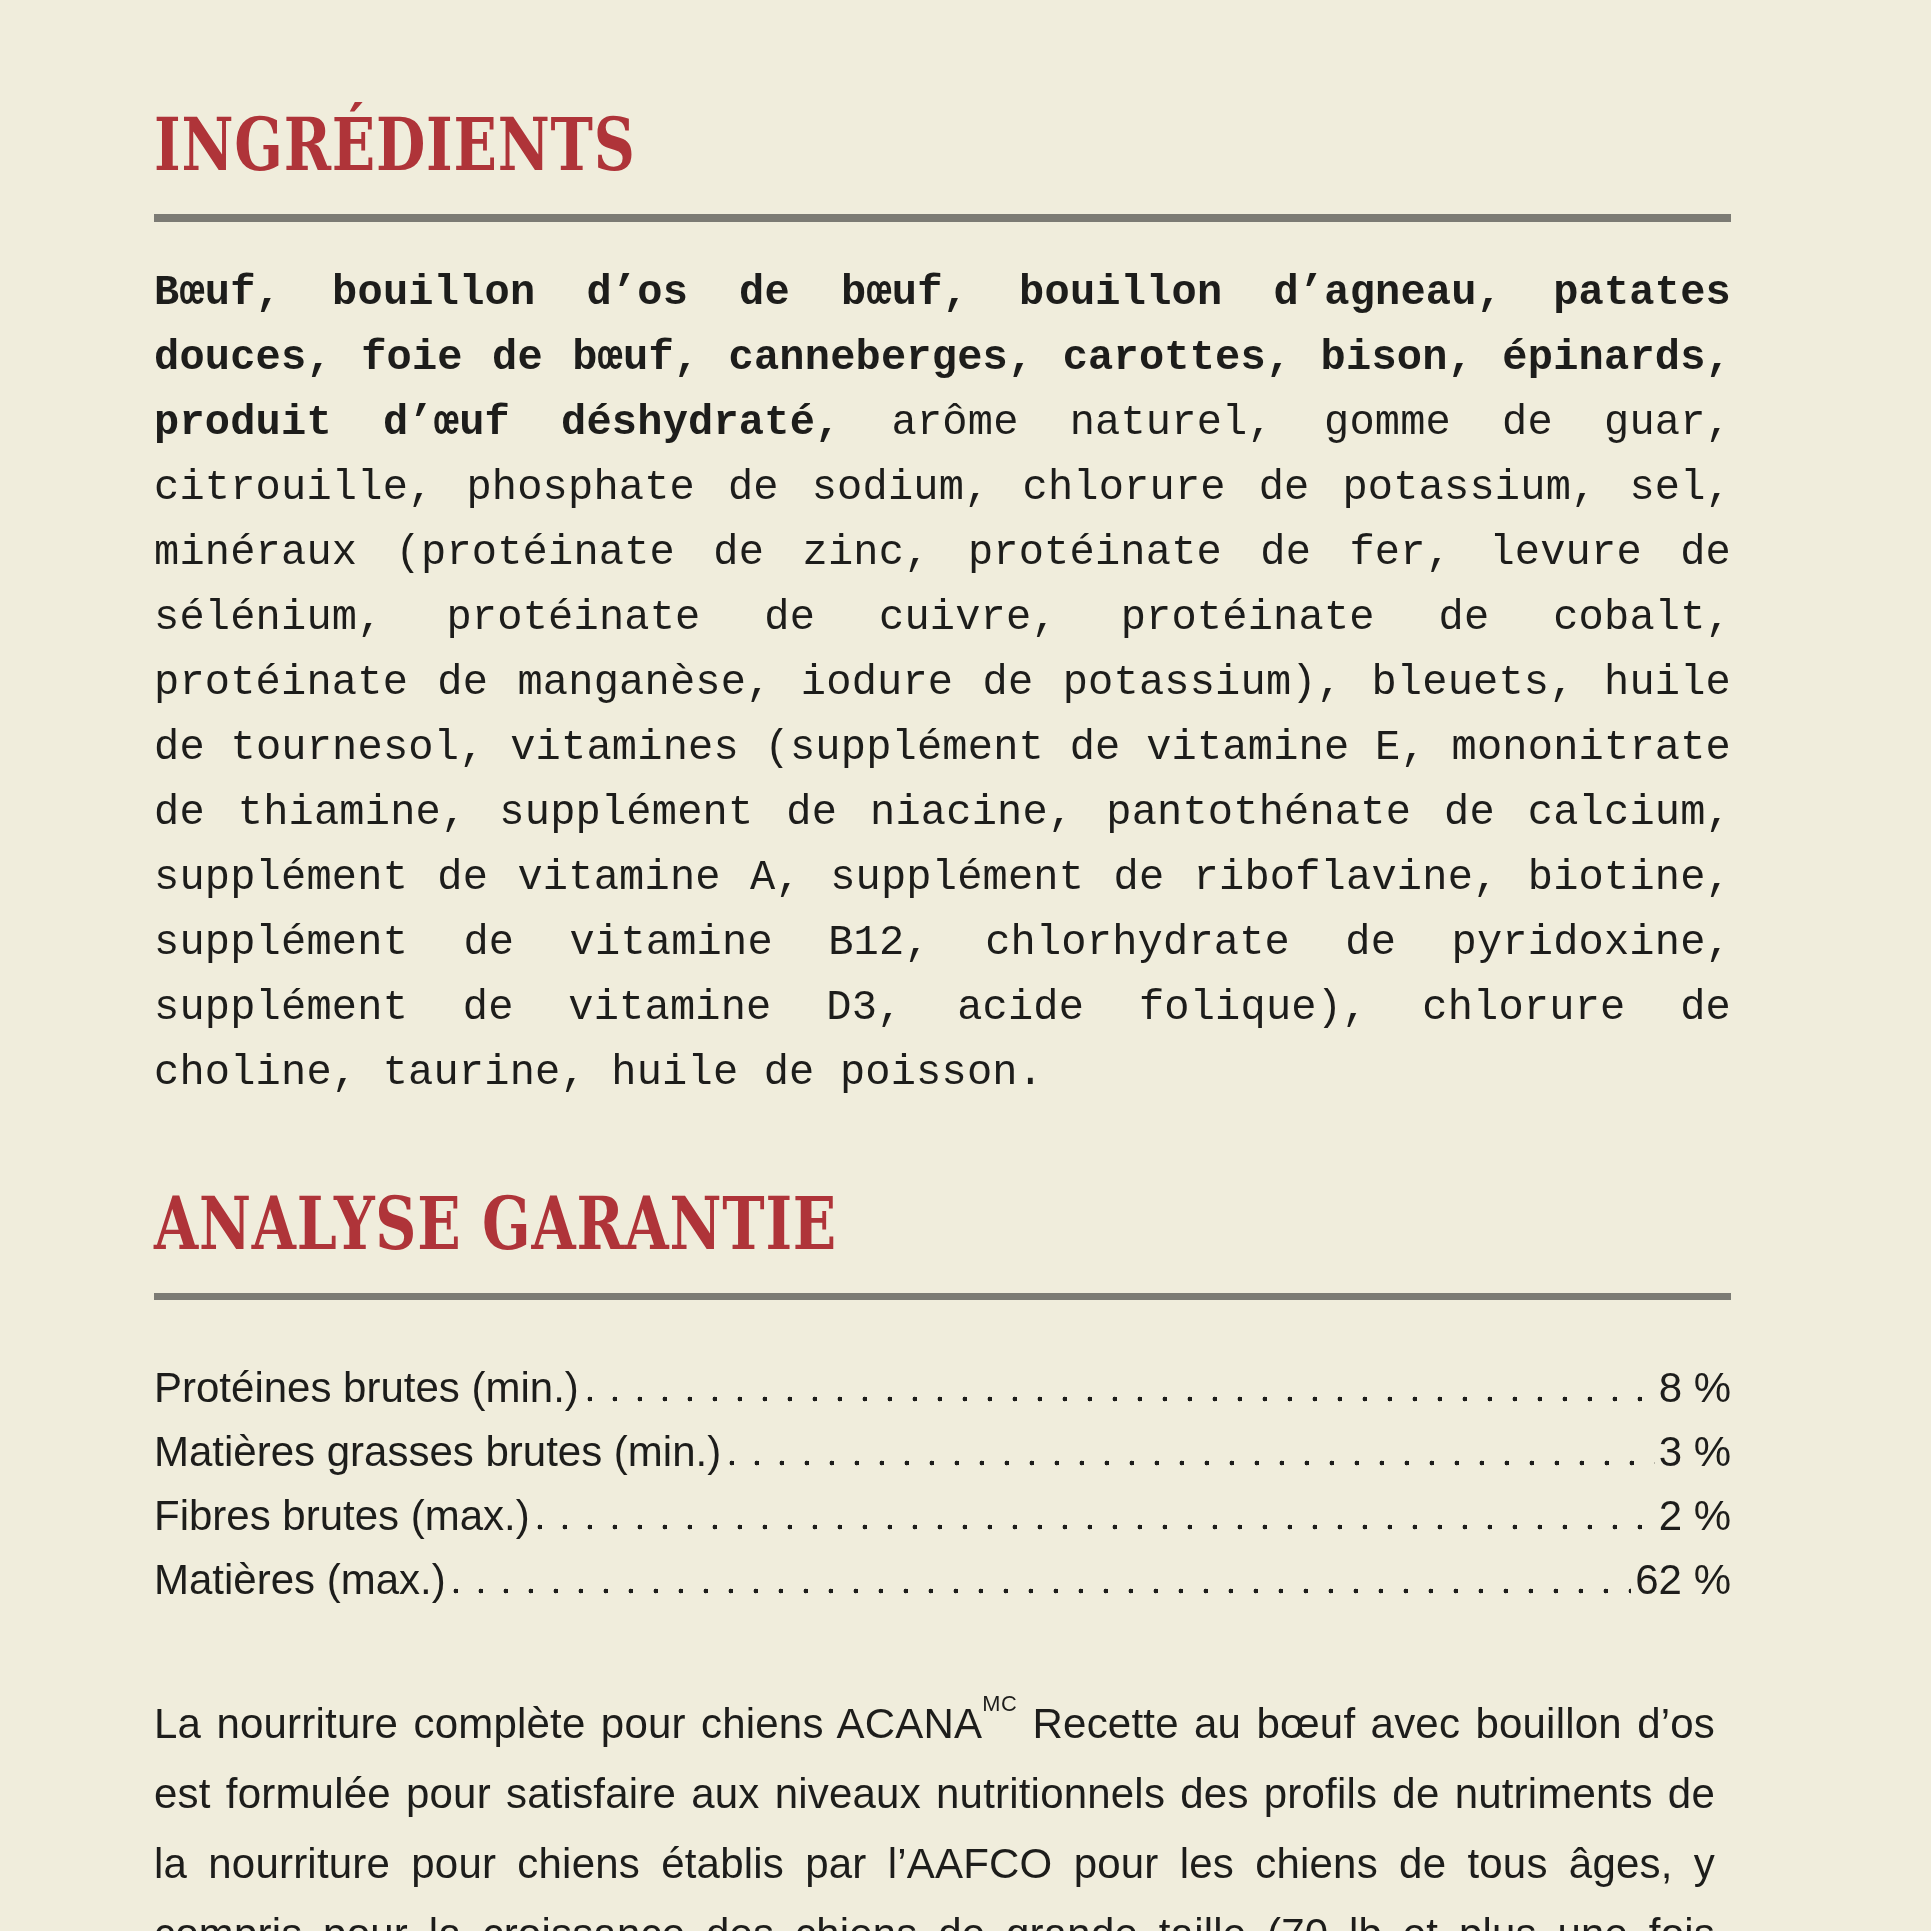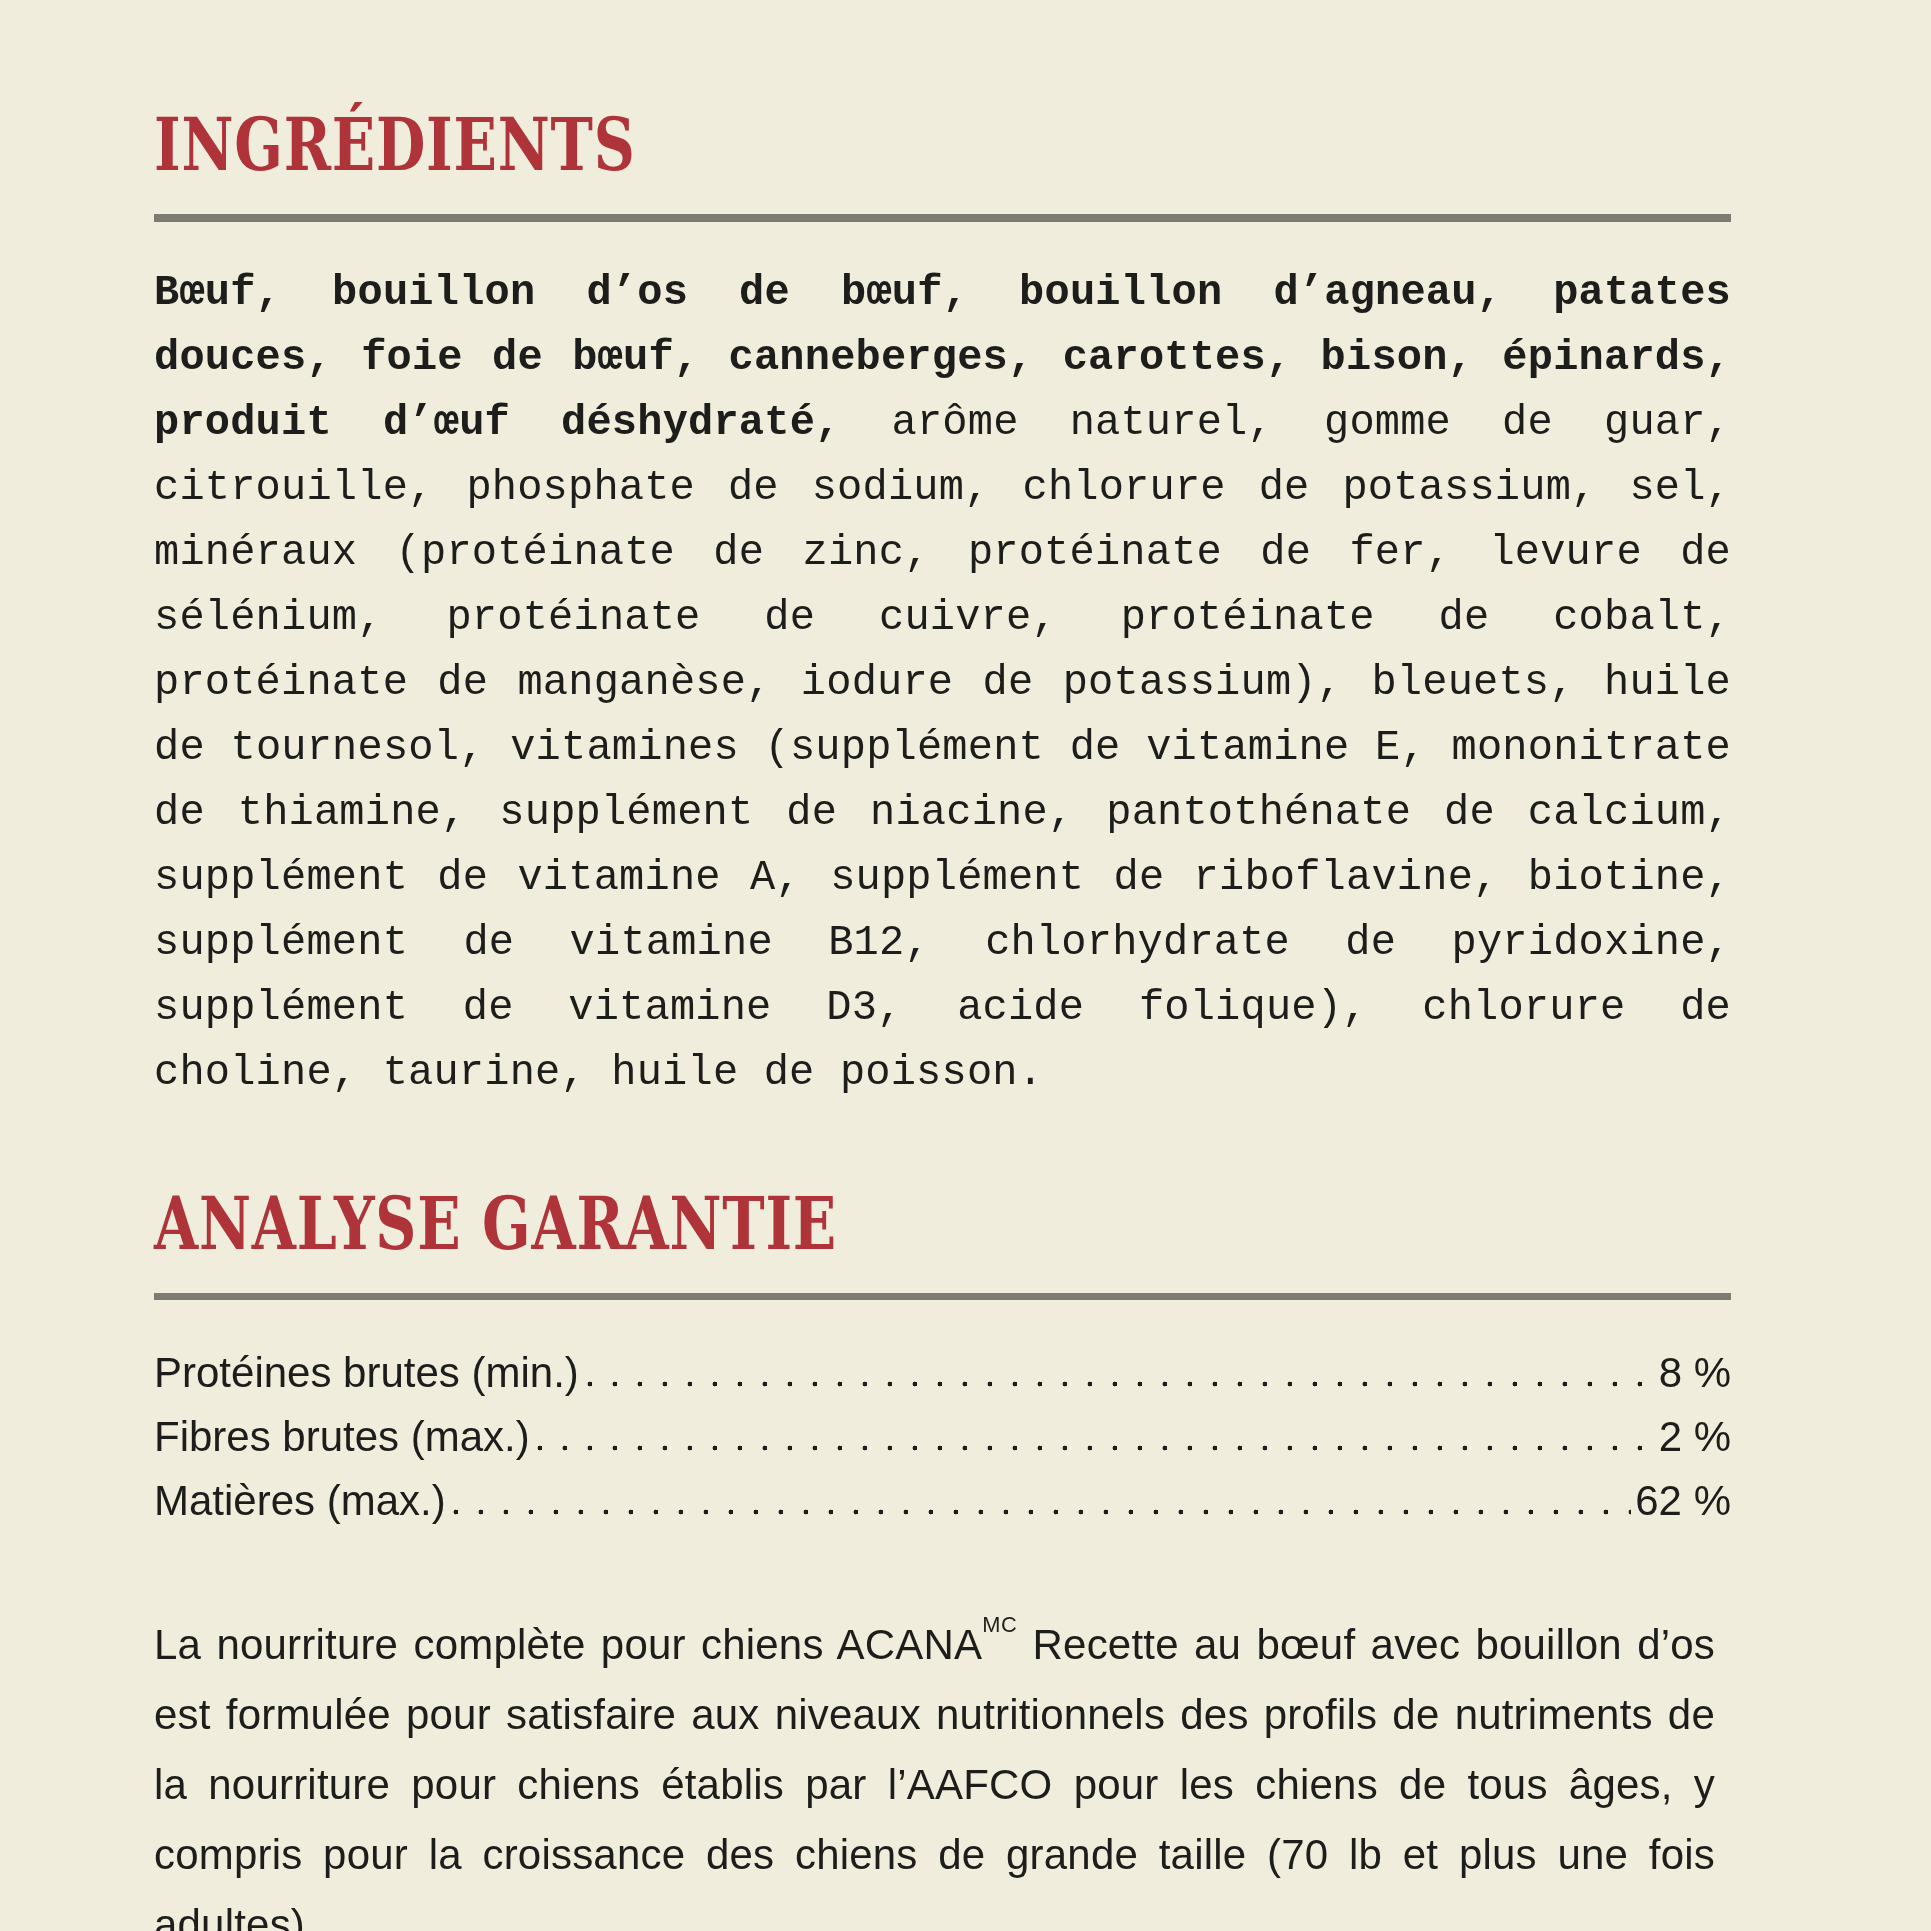--- a/index.html
+++ b/index.html
@@ -38,21 +38,21 @@
   .body-text{
     margin:39px 0 0 0;
     font-size:42px;
     line-height:65px;
     text-align:justify;
     letter-spacing:0.2px;
     font-family:Liberation Mono, monospace;
   }
   .body-text .lead-bold{font-weight:bold;}
   .ga-section .heading{margin-top:81px;}
-  .ga-table{margin-top:41px;}
+  .ga-table{margin-top:56px;}
   .ga-row{
     display:flex;
     align-items:flex-end;
     height:64px;
     font-size:42px;
   }
   .ga-label,.ga-value{
     flex:none;
     line-height:64px;
     white-space:nowrap;
@@ -100,20 +100,25 @@
     <h1 class="heading">ANALYSE GARANTIE</h1>
     <hr class="rule">
 
     <div class="ga-table">
       <div class="ga-row">
         <span class="ga-label">Protéines brutes (min.)</span>
         <span class="ga-dots"></span>
         <span class="ga-value">8 %</span>
       </div>
       <div class="ga-row">
+        <span class="ga-label">Matières grasses brutes (min.)</span>
+        <span class="ga-dots"></span>
+        <span class="ga-value">3 %</span>
+      </div>
+      <div class="ga-row">
         <span class="ga-label">Fibres brutes (max.)</span>
         <span class="ga-dots"></span>
         <span class="ga-value">2 %</span>
       </div>
       <div class="ga-row">
         <span class="ga-label">Matières (max.)</span>
         <span class="ga-dots"></span>
         <span class="ga-value">62 %</span>
       </div>
     </div>

